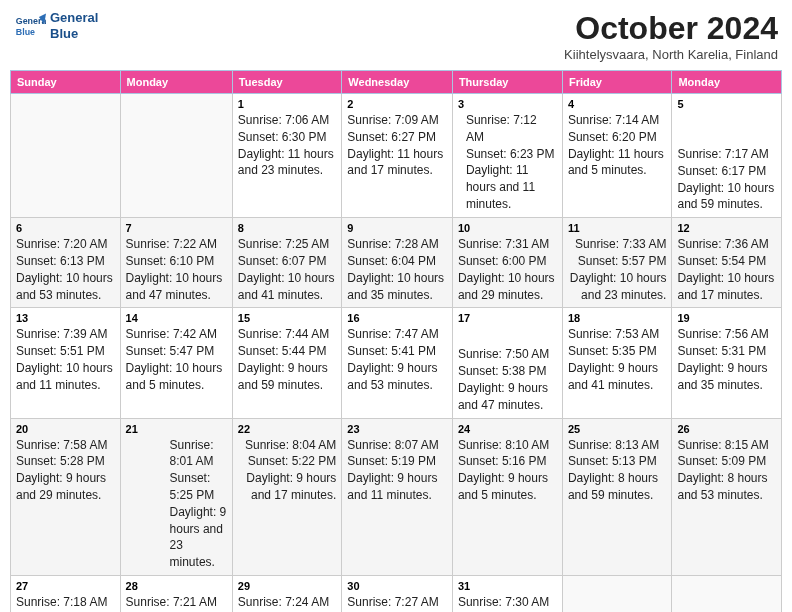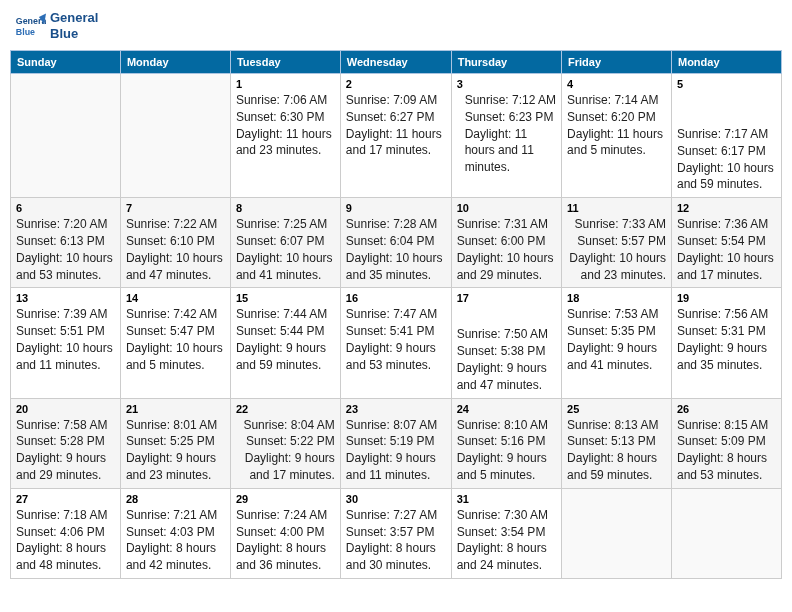--- a/index.html
+++ b/index.html
@@ -43,21 +43,21 @@
     .location {
       font-size: 13px;
       color: #444;
     }
     table {
       width: 100%;
       border-collapse: collapse;
       font-size: 10px;
     }
     thead tr th {
-      background-color: #0369a1;
+      background-color: #ec4899;
       color: #fff;
       text-align: left;
       padding: 5px 6px;
       font-size: 11px;
       font-weight: bold;
       border: 1px solid #aac4e0;
     }
     tbody tr td {
       vertical-align: top;
       padding: 4px 5px;
@@ -91,20 +91,24 @@
     <svg class="logo-icon" viewBox="0 0 36 36">
       <text x="2" y="16" font-size="10" font-weight="bold" fill="#1a4f8a">General</text>
       <text x="2" y="28" font-size="10" font-weight="bold" fill="#2c6db5">Blue</text>
       <polygon points="28,8 36,4 34,16" fill="#2c6db5"></polygon>
     </svg>
     <div class="logo-text">
       <div>General</div>
       <div>Blue</div>
     </div>
   </div>
+  <div class="title-block">
+    <div class="month-title">October 2024</div>
+    <div class="location">Kiihtelysvaara, North Karelia, Finland</div>
+  </div>
 </div>
 
 <table>
   <thead>
     <tr>
     <th>Sunday</th>
         <th>Monday</th>
         <th>Tuesday</th>
         <th>Wednesday</th>
         <th>Thursday</th>
@@ -237,21 +241,21 @@
       </tr>
       <tr>
         <td>
           <div class="day-num">20</div>
           <div class="day-info" style="white-space: pre-line;">Sunrise: 7:58 AM
 Sunset: 5:28 PM
 Daylight: 9 hours and 29 minutes.</div>
         </td>
         <td>
           <div class="day-num">21</div>
-          <div class="day-info" style="white-space: pre-line;">Sunrise: 8:01 AM
+          <div class="day-info" style="white-space: pre-line; margin-left: 44px;">Sunrise: 8:01 AM
 Sunset: 5:25 PM
 Daylight: 9 hours and 23 minutes.</div>
         </td>
         <td>
           <div class="day-num">22</div>
           <div class="day-info" style="white-space: pre-line; text-align: right;">Sunrise: 8:04 AM
 Sunset: 5:22 PM
 Daylight: 9 hours and 17 minutes.</div>
         </td>
         <td>

